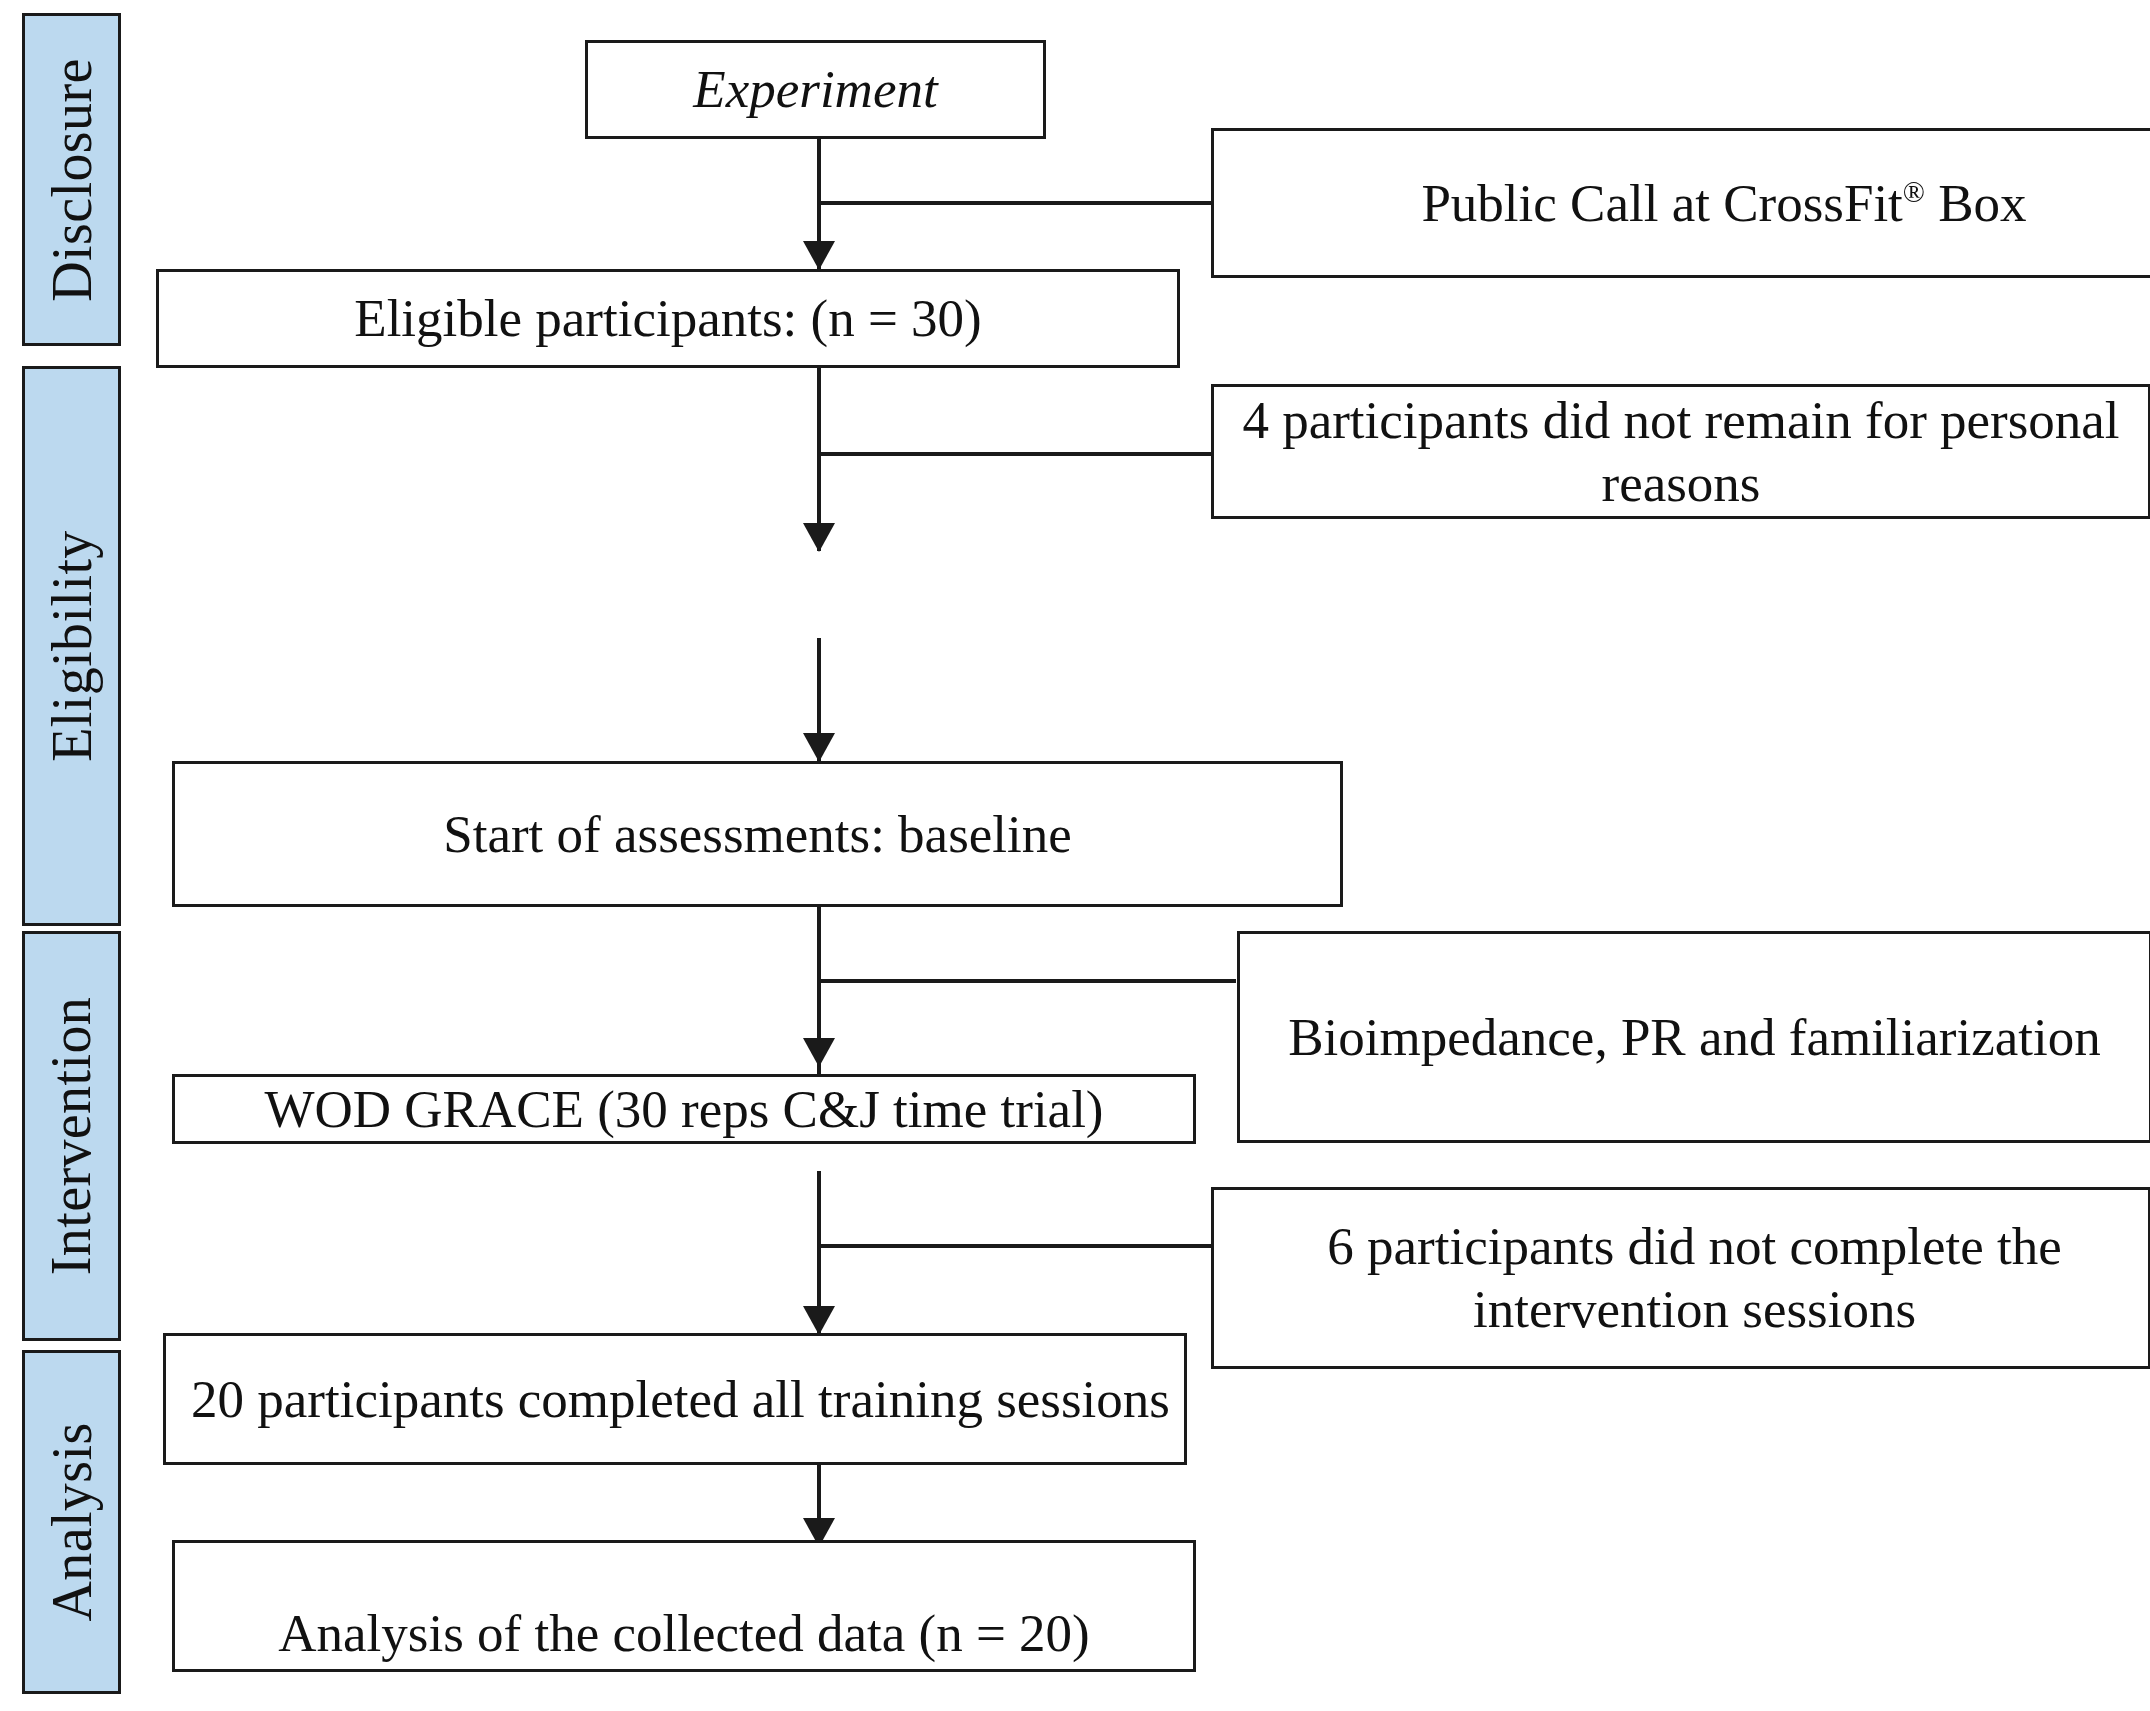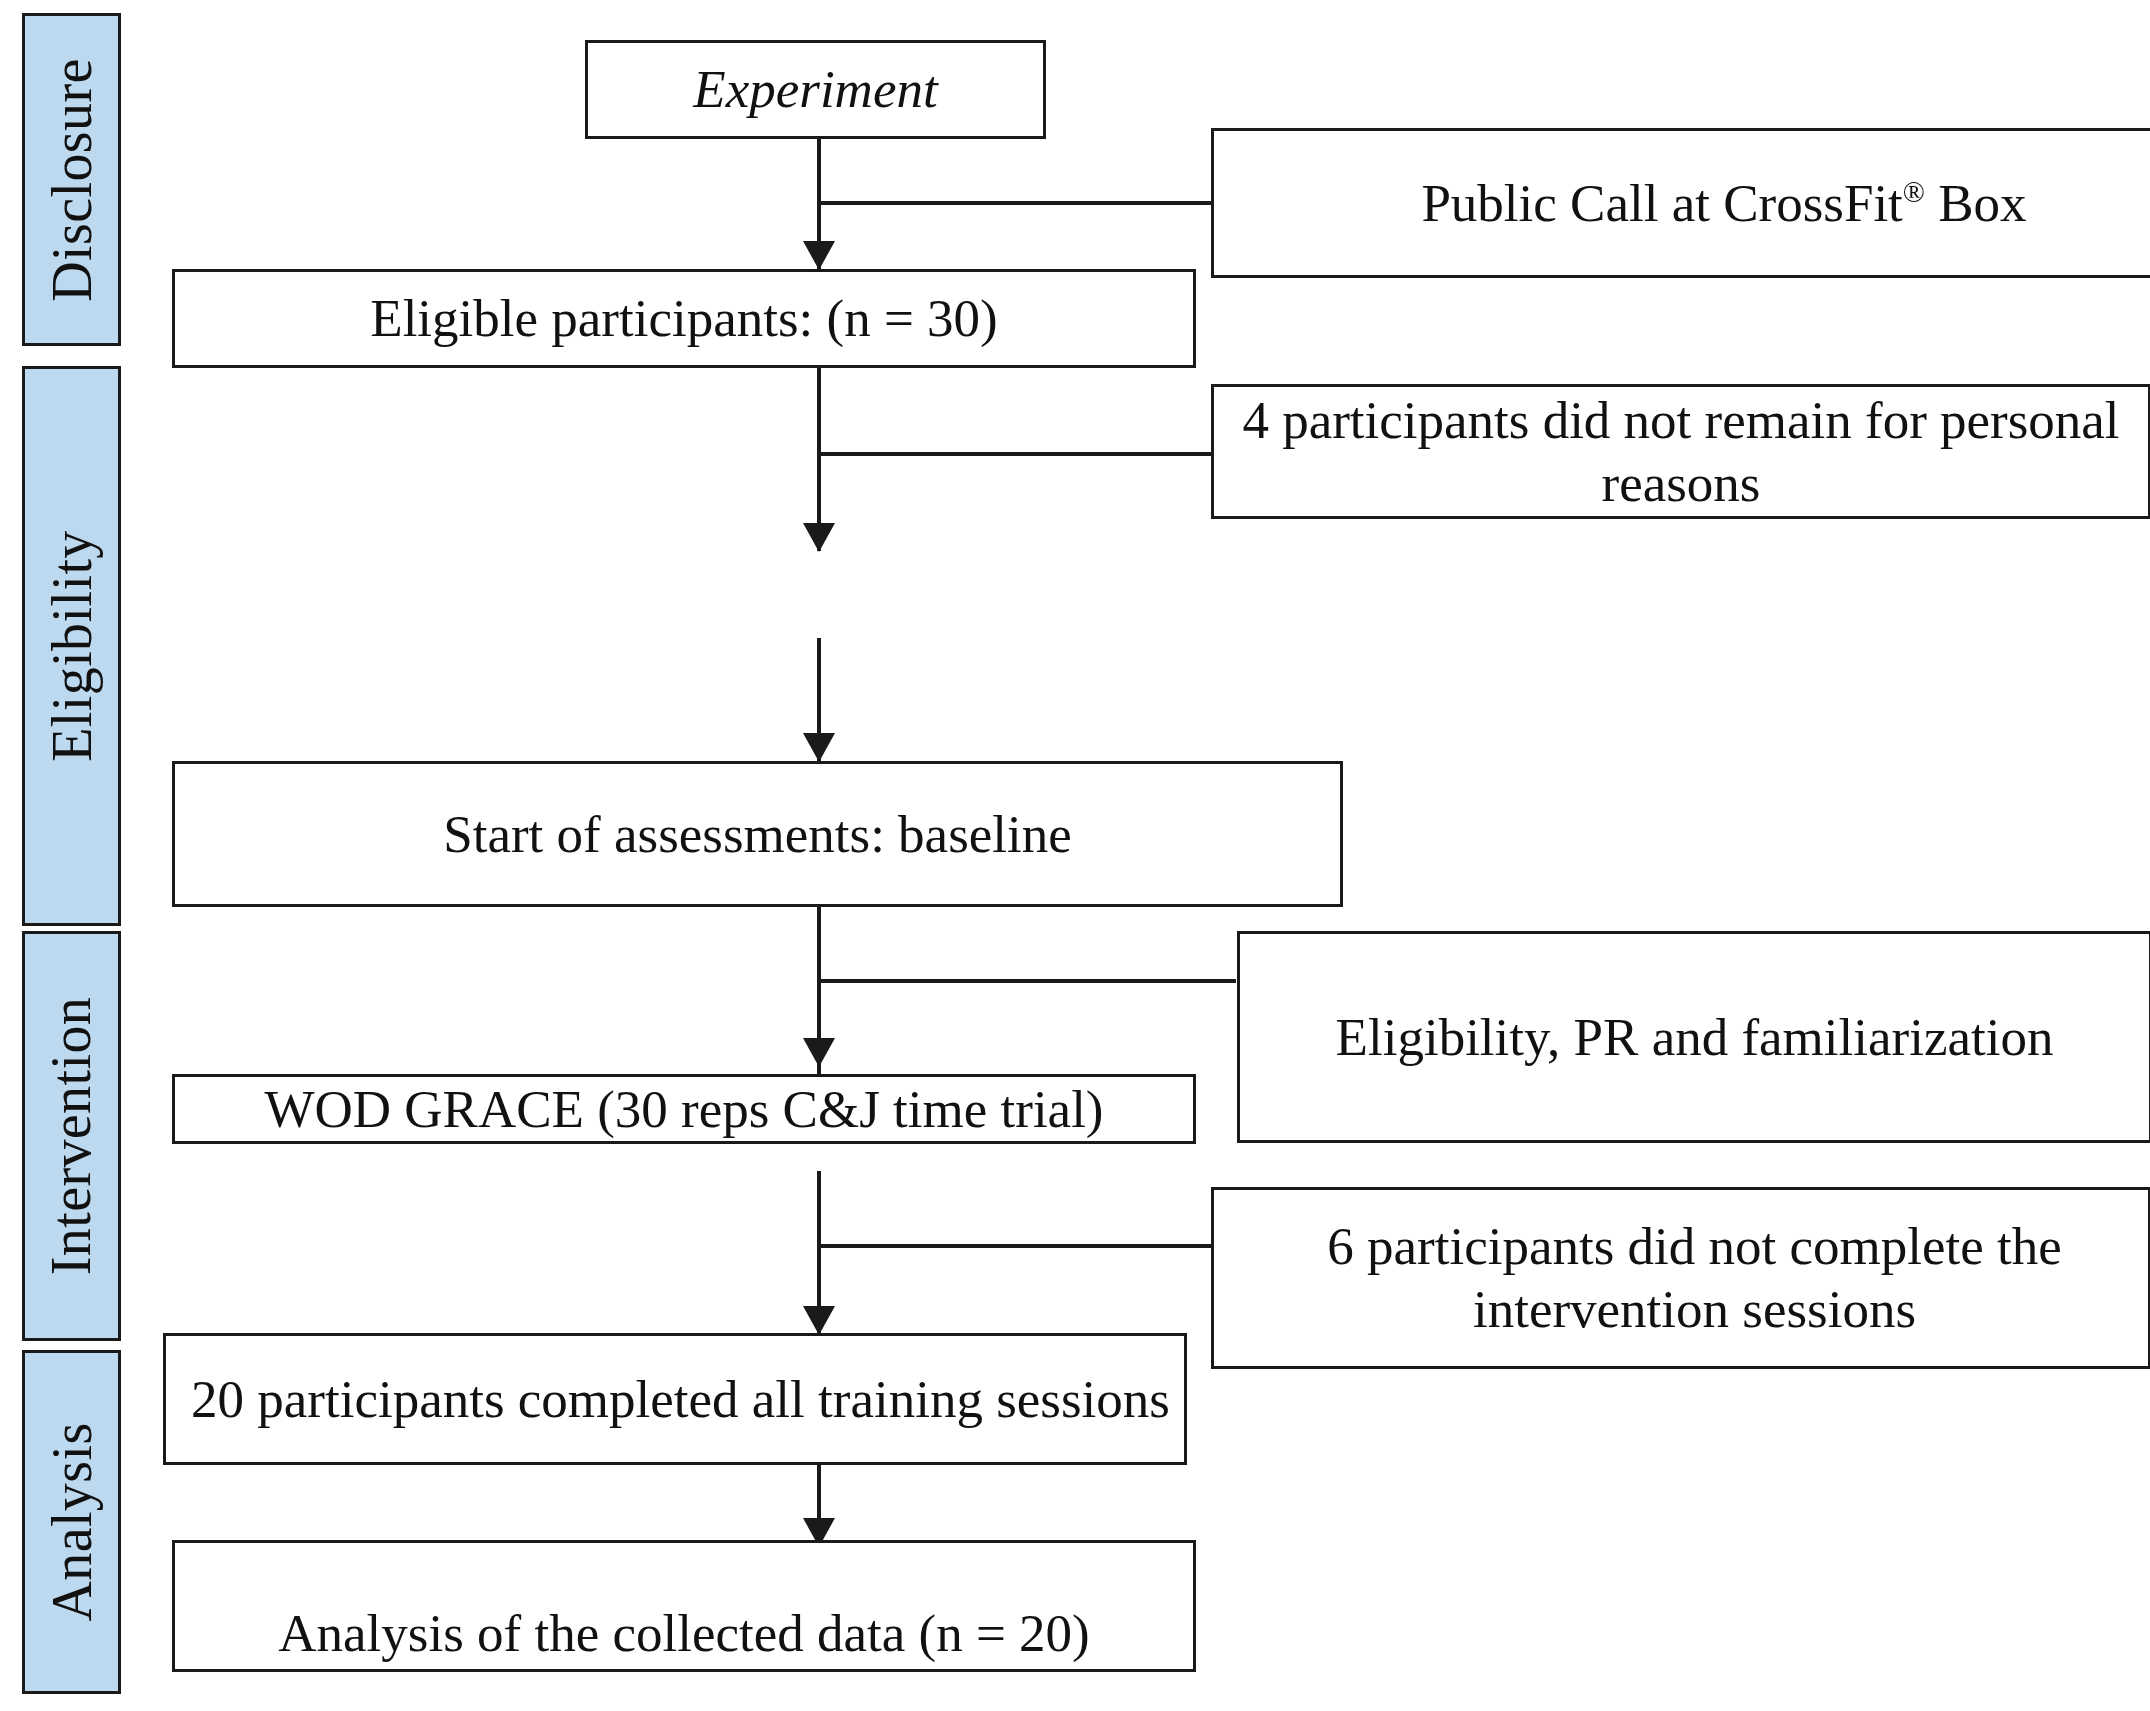--- a/index.html
+++ b/index.html
@@ -122,21 +122,21 @@
 
   <div class="hline" style="left:817px; top:1244px; width:394px;"></div>
 
   <div class="vline" style="left:817px; top:1464px; height:99px;"></div>
   <div class="arrowhead" style="left:803px; top:1518px;"></div>
 
   <div class="node" style="left:585px; top:40px; width:461px; height:99px;font-style:italic;">
     <span class="label">Experiment</span>
   </div>
 
-  <div class="node" style="left:172px; top:269px; width:1024px; height:99px;">
+  <div class="node" style="left:156px; top:269px; width:1024px; height:99px;">
     <span class="label">Eligible participants: (n = 30)</span>
   </div>
 
 
   <div class="node" style="left:172px; top:761px; width:1171px; height:146px;">
     <span class="label">Start of assessments: baseline</span>
   </div>
 
   <div class="node" style="left:172px; top:1074px; width:1024px; height:70px;">
     <span class="label">WOD GRACE (30 reps C&amp;J time trial)</span>
@@ -152,21 +152,21 @@
 
   <div class="node" style="left:1211px; top:128px; width:1026px; height:150px;">
     <span class="label"><span>Public Call at CrossFit</span><sup>®</sup><span> Box</span></span>
   </div>
 
   <div class="node" style="left:1211px; top:384px; width:940px; height:135px;">
     <span class="label">4 participants did not remain for personal reasons</span>
   </div>
 
   <div class="node" style="left:1237px; top:931px; width:915px; height:212px;">
-    <span class="label">Eligibility, PR and familiarization</span>
+    <span class="label">Bioimpedance, PR and familiarization</span>
   </div>
 
   <div class="node" style="left:1211px; top:1187px; width:940px; height:182px;padding-left:40px;">
     <span class="label">6 participants did not complete the intervention sessions</span>
   </div>
 
 </div>
 
 
 </body></html>

